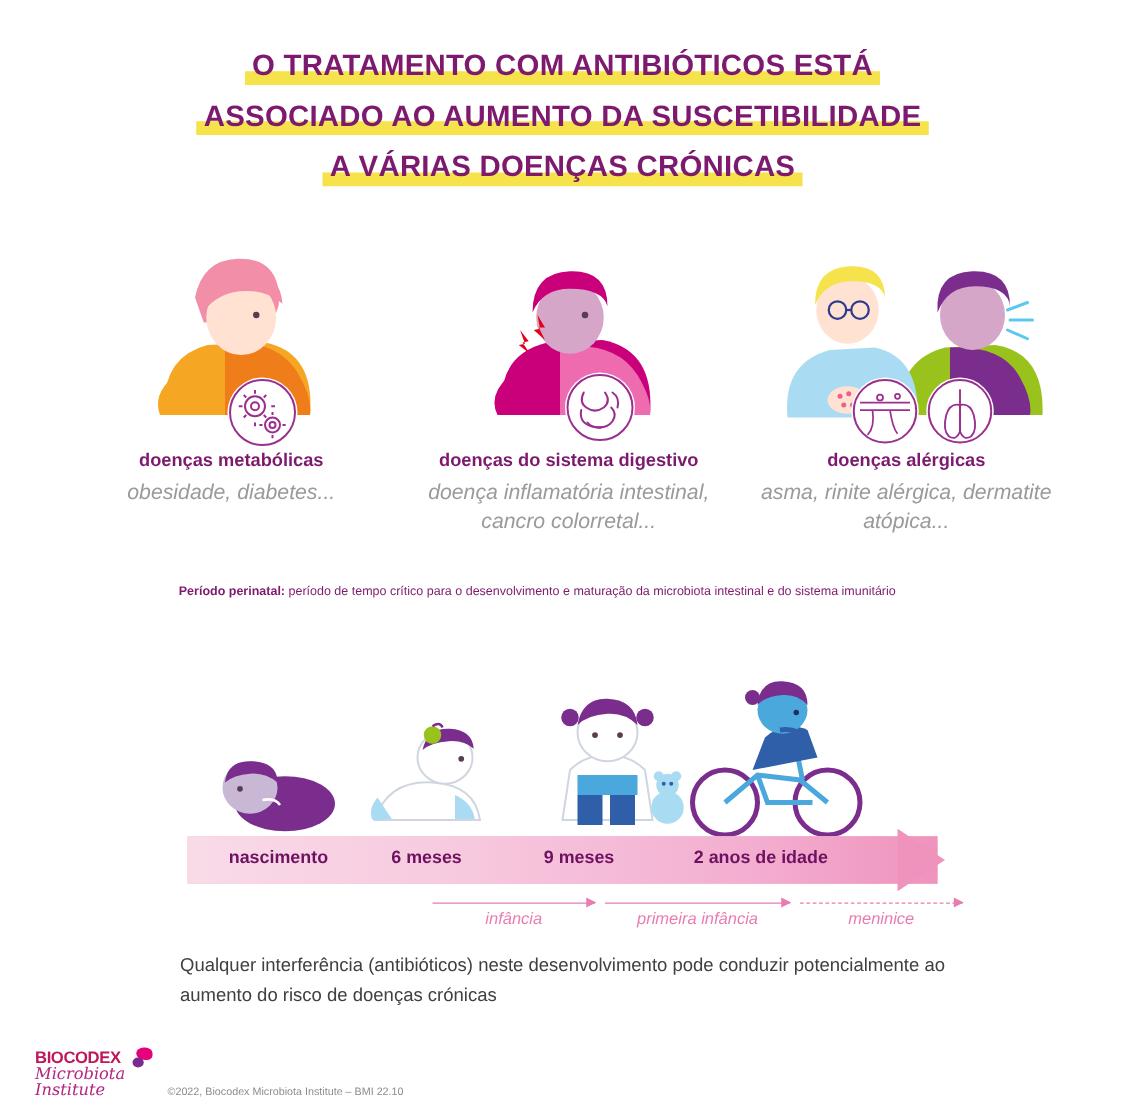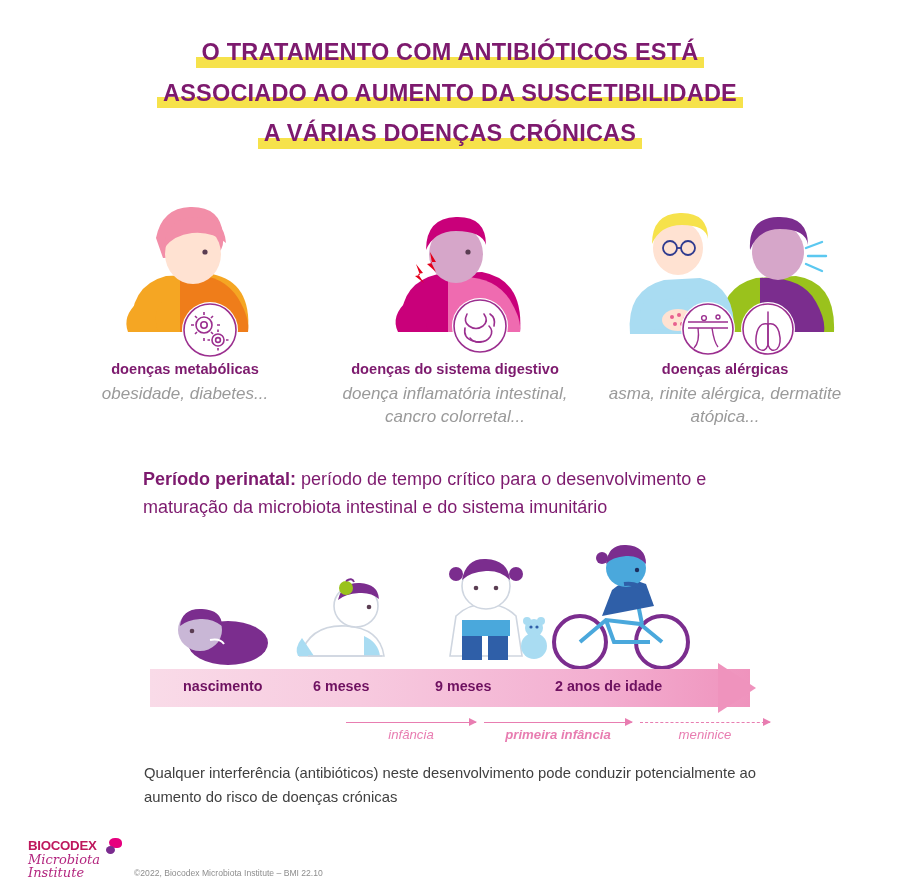--- a/index.html
+++ b/index.html
@@ -66,21 +66,21 @@
     font-style: italic;
     color: #9a9a9a;
     line-height: 1.35;
   }
 
   
   .perinatal {
     position: absolute;
     top: 466px; left: 143px;
     width: 600px;
-    font-size: 18px;
+    font-size: 10px;
     color: #7d1a6e;
     line-height: 1.55;
   }
   .perinatal b { font-weight: bold; }
   .perinatal .rest { color: #7d1a6e; font-weight: normal; }
 
   
   .timeline-art {
     position: absolute;
     top: 528px; left: 150px;
@@ -149,21 +149,21 @@
   }
   .phase .ptext {
     position: absolute; top: 11px; left: 0; width: 100%;
     text-align: center;
     font-size: 13.2px;
     font-style: italic;
     color: #e87db1;
     white-space: nowrap;
   }
   .phase.p0 { left: 196px; width: 130px; }
-  .phase.p1 { left: 334px; width: 148px; font-weight: bold; }
+  .phase.p1 { left: 334px; width: 148px; }
   .phase.p2 { left: 490px; width: 130px; }
 
   
   .bottom-text {
     position: absolute;
     top: 762px; left: 144px;
     width: 640px;
     font-size: 14.8px;
     color: #404040;
     line-height: 1.6;

